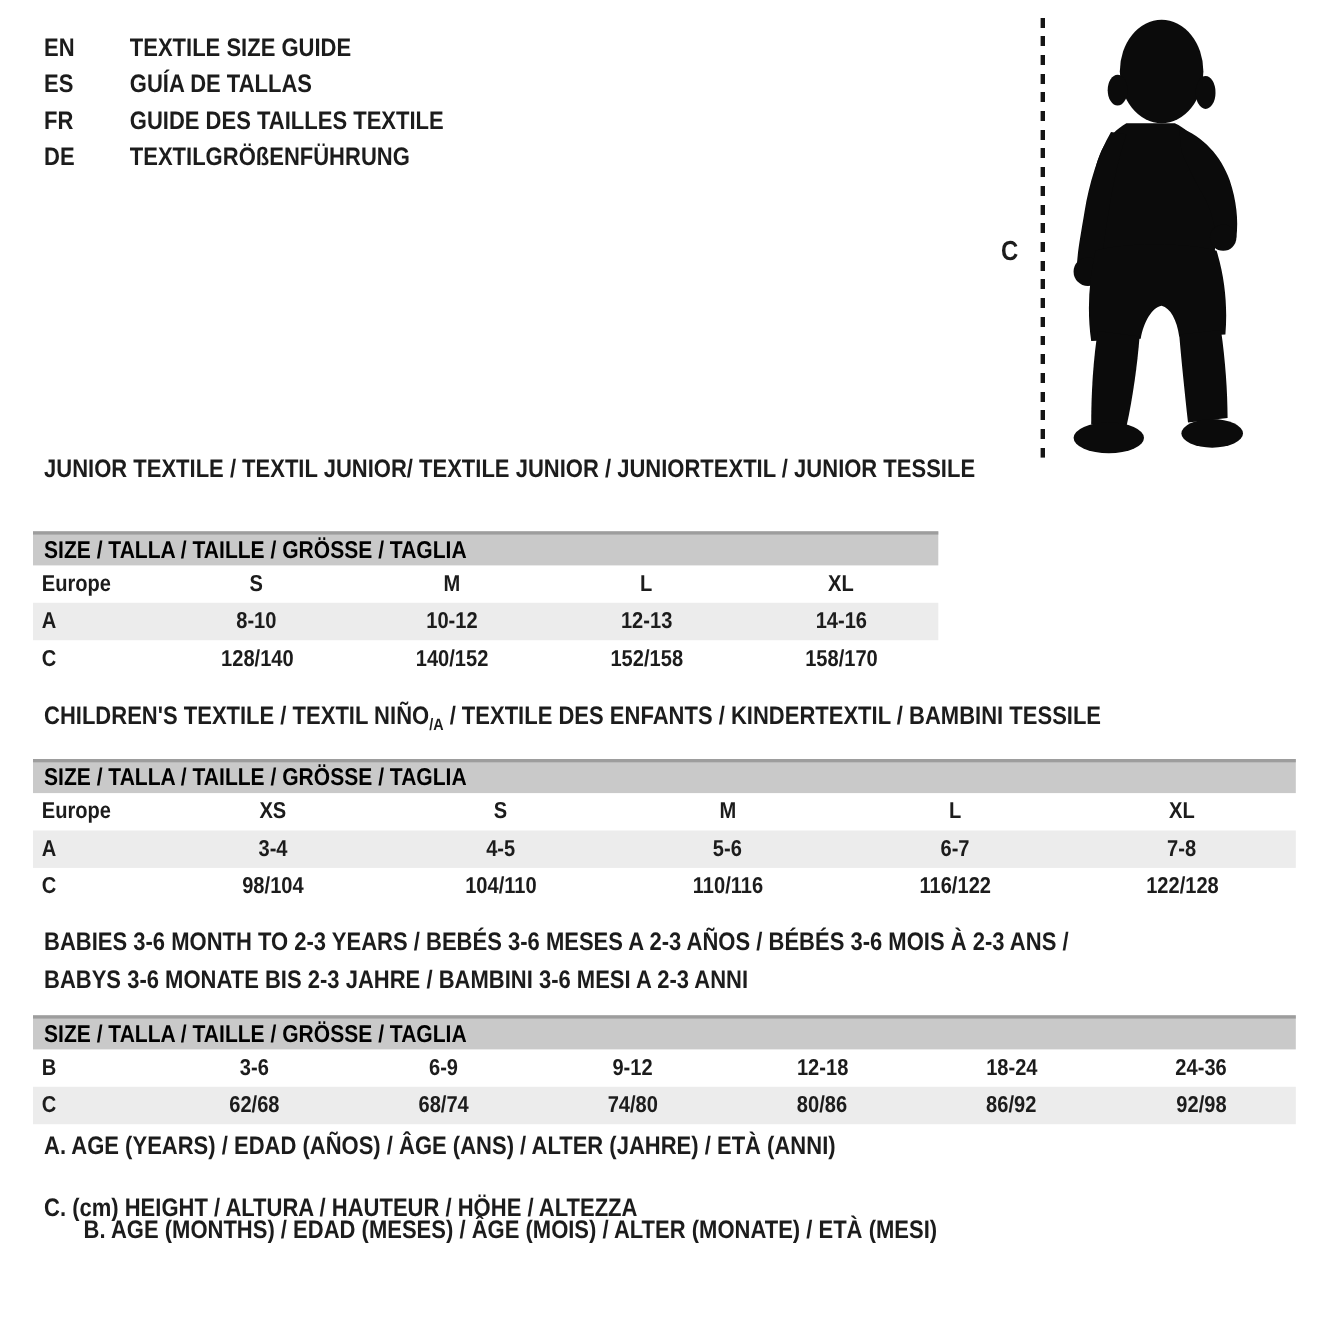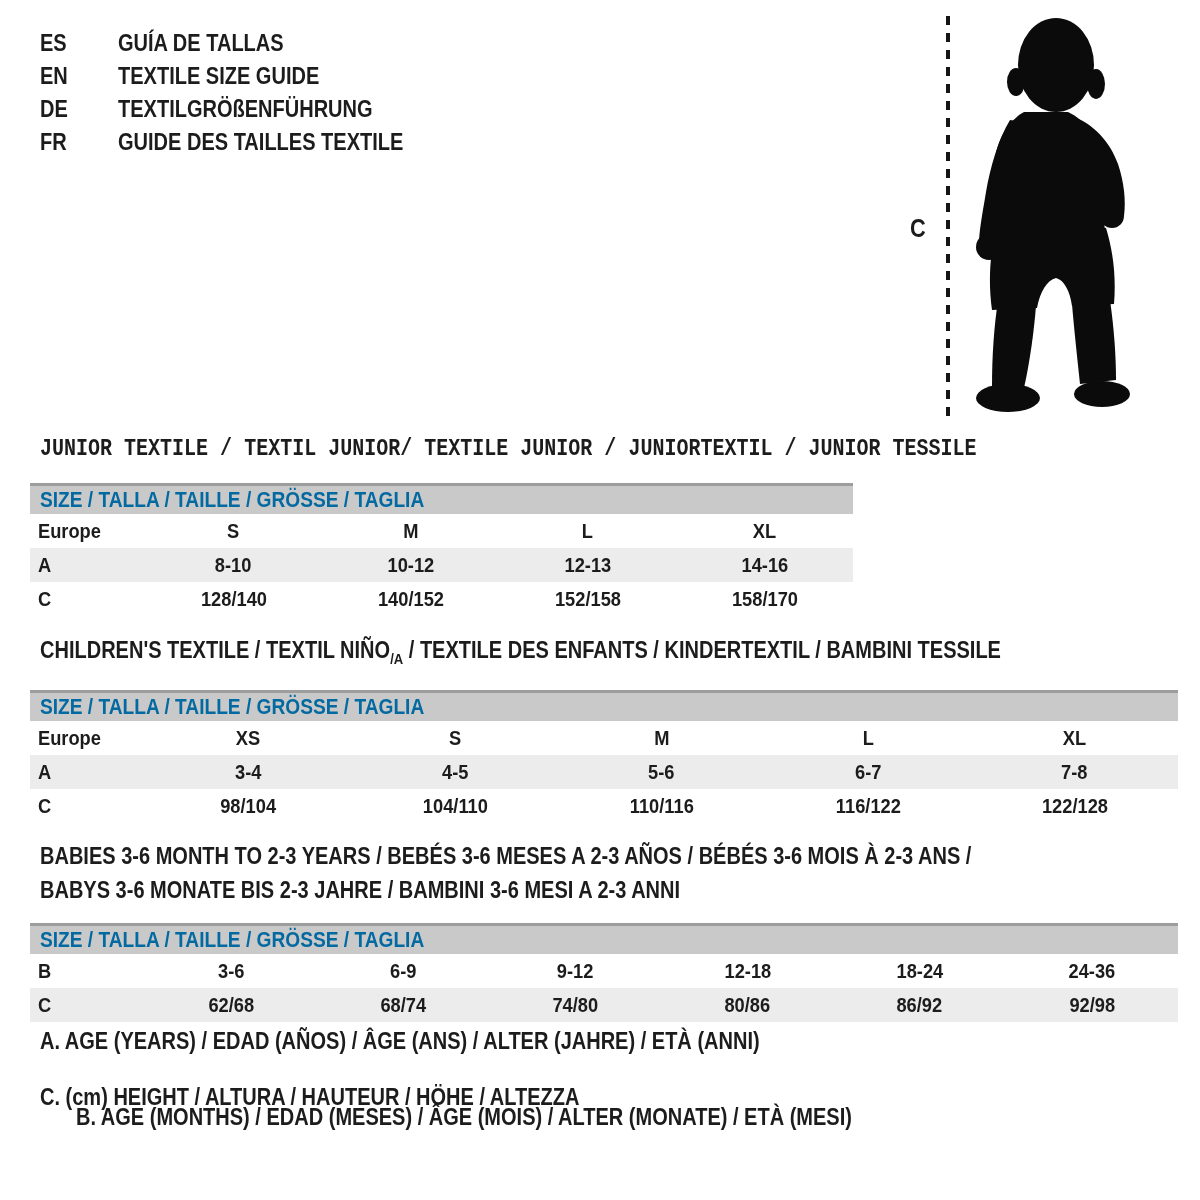--- a/index.html
+++ b/index.html
@@ -31,48 +31,48 @@
   .measure-label{position:absolute;left:910px;top:214px;font-size:25px;font-weight:bold;}
 
   .section-title{position:absolute;left:40px;font-size:23px;font-weight:bold;}
   .sub-a{font-size:15px;vertical-align:sub;}
 
   .size-table{position:absolute;left:30px;}
   .size-table .bar{
     box-sizing:border-box;height:31px;background:var(--header-bar-bg);
     border-top:3px solid var(--header-bar-border);
     display:flex;align-items:center;padding-left:10px;
-    font-size:22px;font-weight:bold;color:#0369a1;
+    font-size:22px;font-weight:bold;color:#000000;
   }
   .trow{display:flex;height:34px;align-items:center;font-size:21px;font-weight:bold;}
   .trow.alt{background:var(--row-alt-bg);}
   .lbl{width:115px;padding-left:8px;box-sizing:border-box;text-align:left;}
   .cell{flex:1;text-align:center;}
 
   .footnote{position:absolute;left:40px;font-size:23px;font-weight:bold;}
 </style>
 </head>
 <body>
 
 <div class="lang-list">
   <div class="lang-row">
+    <span class="lang-code"><span class="cond">EN</span></span>
+    <span class="cond">TEXTILE SIZE GUIDE</span>
+  </div>
+  <div class="lang-row">
     <span class="lang-code"><span class="cond">ES</span></span>
     <span class="cond">GUÍA DE TALLAS</span>
   </div>
   <div class="lang-row">
-    <span class="lang-code"><span class="cond">EN</span></span>
-    <span class="cond">TEXTILE SIZE GUIDE</span>
+    <span class="lang-code"><span class="cond">FR</span></span>
+    <span class="cond">GUIDE DES TAILLES TEXTILE</span>
   </div>
   <div class="lang-row">
     <span class="lang-code"><span class="cond">DE</span></span>
     <span class="cond">TEXTILGRÖßENFÜHRUNG</span>
-  </div>
-  <div class="lang-row">
-    <span class="lang-code"><span class="cond">FR</span></span>
-    <span class="cond">GUIDE DES TAILLES TEXTILE</span>
   </div>
 </div>
 
 <div class="measure-line"></div>
 <div class="measure-label"><span class="cond">C</span></div>
 <div class="figure-wrap">
   <svg width="178" height="402" viewBox="0 0 178 402">
     <g fill="currentColor">
       <ellipse cx="96" cy="49" rx="38" ry="47"></ellipse>
       <ellipse cx="56" cy="66" rx="9" ry="14"></ellipse>
@@ -84,21 +84,21 @@
       <ellipse cx="152" cy="200" rx="12" ry="12"></ellipse>
       <path d="M36,212 C60,204 120,204 146,212 C154,238 156,264 154,288 L112,290 C110,275 104,264 96,262 C87,264 80,276 77,292 L32,294 C28,266 30,238 36,212 Z"></path>
       <path d="M38,285 L76,290 C74,315 70,345 64,372 L32,370 C32,340 34,310 38,285 Z"></path>
       <path d="M112,288 L150,284 C154,312 156,340 156,364 L120,368 C117,340 114,312 112,288 Z"></path>
       <ellipse cx="48" cy="382" rx="32" ry="14"></ellipse>
       <ellipse cx="142" cy="378" rx="28" ry="13"></ellipse>
     </g>
   </svg>
 </div>
 
-<div class="section-title" style="top:436px;font-family:Liberation Mono, monospace;">
+<div class="section-title" style="top:413px;">
   <span class="cond">JUNIOR TEXTILE / TEXTIL JUNIOR/ TEXTILE JUNIOR / JUNIORTEXTIL / JUNIOR TESSILE</span>
 </div>
 <div class="size-table" style="top:483px;width:823px;">
   <div class="bar">
     <span class="cond">SIZE / TALLA / TAILLE / GRÖSSE / TAGLIA</span>
   </div>
   <div class="trow">
     <span class="lbl"><span class="cond">Europe</span></span>
     <span class="cell"><span class="cond-c">S</span></span>
     <span class="cell"><span class="cond-c">M</span></span>

